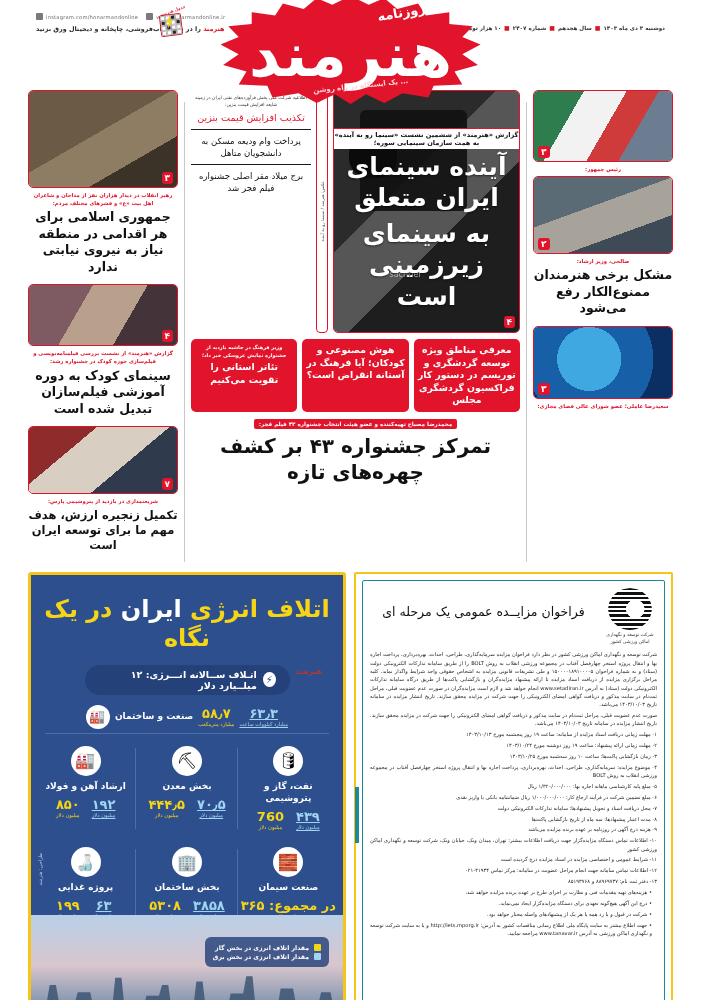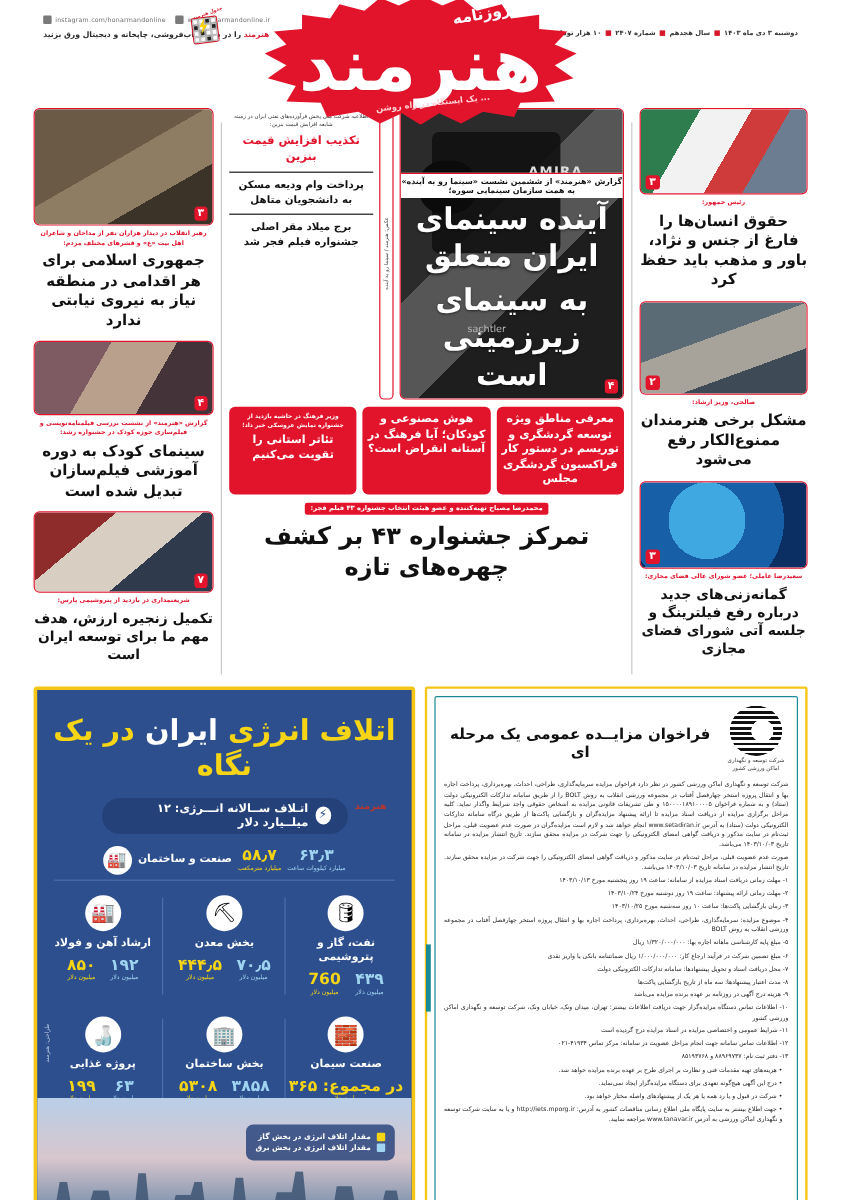--- a/index.html
+++ b/index.html
@@ -126,21 +126,21 @@
 
   
   .mid-top { display: flex; gap: 5px; }
   .briefs { width: 120px; }
   .brief {
     text-align: center; padding: 5px 2px;
     border-bottom: 1.5px solid #1b1b1b;
   }
   .brief:last-child { border-bottom: none; }
   .brief .pre { font-size: 4.6px; color: #333; line-height: 1.5; margin-bottom: 2px; }
-  .brief .t { font-size: 8.6px; font-weight: bold; color: #111; line-height: 1.4; }
+  .brief .t { font-size: 8.6px; font-weight: normal; color: #111; line-height: 1.4; }
   .brief .t.red { color: #e2142c; font-size: 9.6px; }
 
   .mainphoto {
     flex: 1; border: 1.4px solid #e2142c; border-radius: 5px;
     position: relative; overflow: hidden; height: 243px;
   }
   .sidecap {
     width: 12px; border: 1.2px solid #e2142c; border-radius: 4px;
     display: flex; align-items: center; justify-content: center;
     font-size: 4.4px; color: #444; text-align: center;
@@ -207,21 +207,21 @@
   }
   .info-top-row .lab { font-size: 9px; font-weight: bold; text-align: right; line-height: 1.3; }
   .info-top-row .ico {
     width: 24px; height: 24px; border-radius: 50%; background: #fff;
     display: flex; align-items: center; justify-content: center; font-size: 13px;
   }
   .vnum { text-align: center; }
   .vnum .n { font-size: 13px; font-weight: bold; }
   .vnum .u { font-size: 5.2px; line-height: 1.3; }
   .vnum.gas .n, .vnum.gas .u { color: #f5d516; }
-  .vnum.elec .n, .vnum.elec .u { color: #9fd5f0; }
+  .vnum.elec .n, .vnum.elec .u { color: #9fd5f0; text-decoration: underline; }
 
   .info-tag {
     background: #f5d516; color: #23406f; font-weight: bold; font-size: 9.5px;
     border-radius: 13px; padding: 3px 16px; display: table;
     margin: 9px auto 2px;
   }
   .hrline { height: 1px; background: #4d6fa8; margin: 4px 14px; }
 
   .cells { display: flex; padding: 2px 4px; }
   .cell { flex: 1; text-align: center; padding: 6px 2px; position: relative; }
@@ -271,21 +271,21 @@
     opacity: .95;
   }
 
   
   .ad {
     flex: 1; border: 2.4px solid #f5c518; border-radius: 2px;
     padding: 6px; position: relative; background: #fff; height: 466px;
   }
   .ad-inner { border: 1.6px solid #1a8a96; border-radius: 2px; height: 100%; padding: 7px 7px 4px; position: relative; }
   .ad-head { display: flex; align-items: flex-start; gap: 6px; }
-  .ad-title { flex: 1; font-size: 12.5px; font-weight: bold; color: #111; text-align: center; padding-top: 16px; }
+  .ad-title { flex: 1; font-size: 12.5px; font-weight: normal; color: #111; text-align: center; padding-top: 16px; }
   .ad-logo { width: 54px; text-align: center; }
   .ad-logo .mark {
     width: 44px; height: 42px; margin: 0 auto;
     background: repeating-linear-gradient(180deg,#111 0 2.4px,#fff 2.4px 4.4px);
     border-radius: 50%;
     -webkit-mask: radial-gradient(circle at 62% 50%, transparent 0 9px, #000 9.5px);
             mask: radial-gradient(circle at 62% 50%, transparent 0 9px, #000 9.5px);
   }
   .ad-logo .cap { font-size: 4.6px; color: #333; margin-top: 2px; line-height: 1.4; }
   .ad-body { font-size: 5.15px; color: #1c1c1c; line-height: 1.62; text-align: justify; margin-top: 5px; }
@@ -363,51 +363,49 @@
 
   <div class="cols">
 
     <div class="col-left">
 
       <div class="photo" style="height:72px">
         <div class="inner" style="background:linear-gradient(120deg,#2e7d4f 0 28%,#f2f2f2 28% 52%,#cf3b3b 52% 70%,#6c7d92 70% 100%);"></div>
         <span class="pagebadge">۳</span>
       </div>
       <div class="kicker">رئیس جمهور:</div>
-      <div class="hl">حقوق انسان‌ها را فارغ از جنس و نژاد، باور و مذهب باید حفظ کرد</div>
 
       <div class="photo" style="height:78px">
         <div class="inner" style="background:linear-gradient(160deg,#5b6b76 0 40%,#a7a39b 40% 70%,#3e4a55 70% 100%);"></div>
         <span class="pagebadge">۲</span>
       </div>
       <div class="kicker">صالحی، وزیر ارشاد:</div>
       <div class="hl">مشکل برخی هنرمندان ممنوع‌الکار رفع می‌شود</div>
 
       <div class="photo" style="height:73px">
         <div class="inner" style="background:radial-gradient(circle at 40% 45%,#3fa8e0 0 35%,#1760a8 35% 70%,#0b2f63 70% 100%);"></div>
         <span class="pagebadge">۳</span>
       </div>
       <div class="kicker">سعیدرضا عاملی؛ عضو شورای عالی فضای مجازی:</div>
-      <div class="hl sm">گمانه‌زنی‌های جدید درباره رفع فیلترینگ و جلسه آتی شورای فضای مجازی</div>
     </div>
 
     <div class="vrule"></div>
 
     <div class="col-mid">
 
       <div class="mid-top">
 
         <div class="mainphoto">
           <div style="position:absolute;inset:0;background:linear-gradient(135deg,#2b2b2b 0 38%,#565656 38% 60%,#1e1e1e 60% 100%);"></div>
           <div style="position:absolute;left:14%;top:8%;width:58%;height:42%;background:#111;border-radius:6px;opacity:.9;"></div>
           <div style="position:absolute;left:8%;top:18%;width:26%;height:18%;background:#0b0b0b;border-radius:20px;"></div>
           <div style="position:absolute;right:18%;top:19%;color:#ddd;font-size:11px;font-weight:bold;letter-spacing:1px;">AMIRA</div>
           <div style="position:absolute;left:30%;bottom:22%;color:#b9b9b9;font-size:8px;">sachtler</div>
 
-          <div style="position:absolute;left:0;right:0;bottom:0;">
+          <div style="position:absolute;left:0;right:0;bottom:16px;">
             <div class="main-kicker">گزارش «هنرمند» از ششمین نشست «سینما رو به آینده» به همت سازمان سینمایی سوره؛</div>
             <div class="main-hl">آینده سینمای ایران متعلق</div>
             <div class="main-hl" style="padding-top:0">به سینمای زیرزمینی است</div>
           </div>
           <span class="pagebadge" style="left:auto;right:4px;bottom:4px">۴</span>
         </div>
 
         <div class="sidecap">
           <span>عکس: هنرمند / سینما رو به آینده</span>
         </div>

